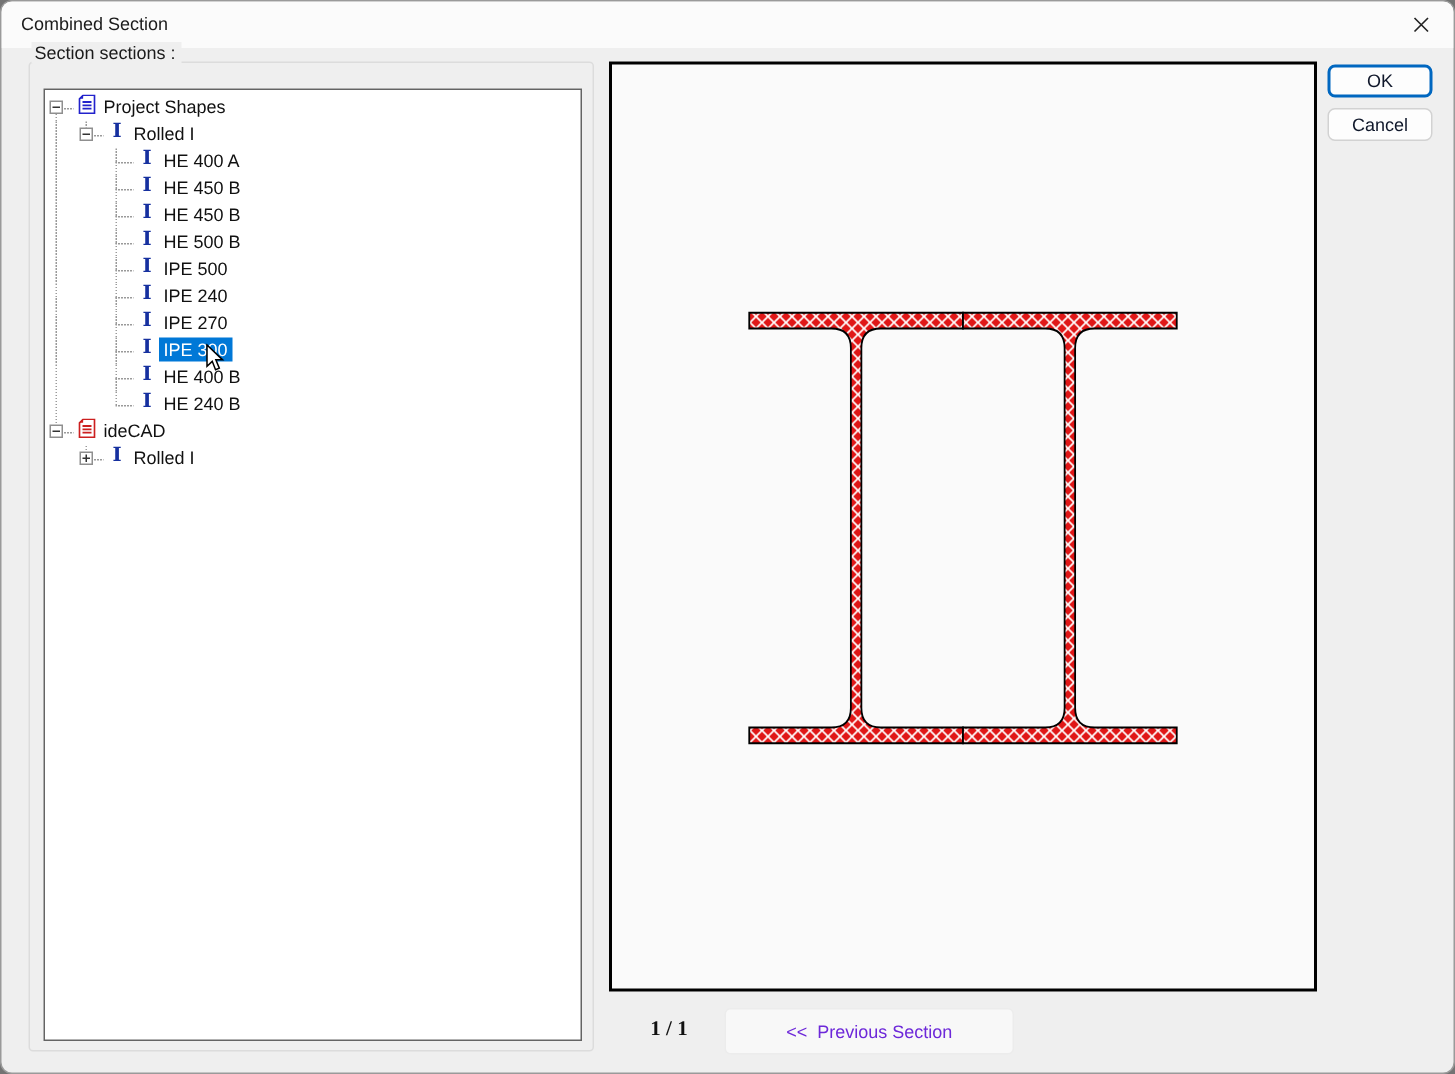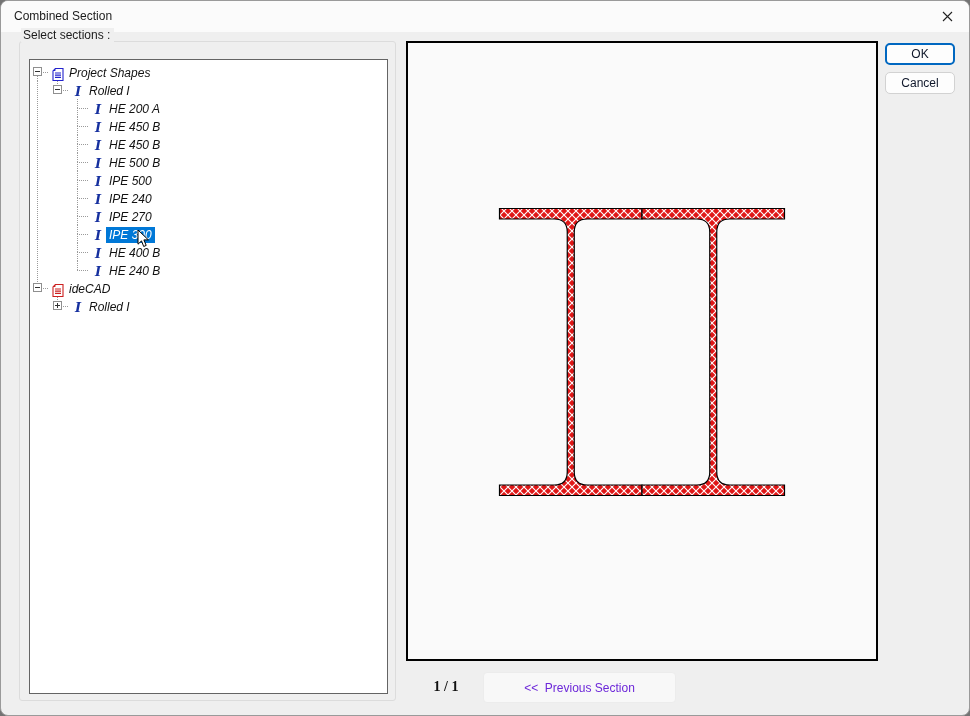--- a/index.html
+++ b/index.html
@@ -22,21 +22,21 @@
          display:flex;align-items:center;justify-content:center;}
   
   .groupbox{position:absolute;left:18px;top:40px;width:377px;height:660px;
             border:1px solid #dcdcdc;border-radius:3px;box-sizing:border-box;}
   .group-label{position:absolute;left:20px;top:27px;font-size:12px;color:#1b1b1b;
                background:#efefef;padding:0 4px 0 2px;}
   
   .tree{position:absolute;left:28px;top:58px;width:359px;height:635px;
         background:#ffffff;border:1px solid #646464;box-sizing:border-box;
         overflow:hidden;padding-top:3px;}
-  .tree-row{height:18px;display:flex;align-items:flex-end;font-size:12px;color:#111;font-style:italic;}
+  .tree-row{height:18px;display:flex;align-items:flex-start;font-size:12px;color:#111;}
   .slot{width:20px;height:18px;position:relative;flex:none;}
   .vl{position:absolute;left:7px;width:1px;
       background-image:repeating-linear-gradient(to bottom,#9a9a9a 0,#9a9a9a 1px,transparent 1px,transparent 2px);}
   .vl.full{top:0;bottom:0;}
   .vl.top{top:0;height:9px;}
   .vl.bot{top:9px;bottom:0;}
   .hl{position:absolute;left:7px;right:1px;top:9px;height:1px;
       background-image:repeating-linear-gradient(to right,#9a9a9a 0,#9a9a9a 1px,transparent 1px,transparent 2px);}
   .expander{position:absolute;left:3px;top:4px;width:9px;height:9px;background:#fff;
             border:1px solid #8f8f8f;box-sizing:border-box;}
@@ -75,21 +75,21 @@
   <div class="titlebar">
     <span class="title">Combined Section</span>
     <span class="close">
       <svg width="11" height="11" viewBox="0 0 11 11">
         <path d="M1,1 L10,10 M10,1 L1,10" stroke="#222" stroke-width="1.1" fill="none"></path>
       </svg>
     </span>
   </div>
 
   <div class="groupbox"></div>
-  <span class="group-label">Select sections :</span>
+  <span class="group-label">Section sections :</span>
 
   <div class="tree" id="tree">
       <div class="tree-row">
         <span class="slot">
           <span class="vl bot"></span>
           <span class="hl"></span>
           <span class="expander">
             <span class="h"></span>
           </span>
         </span>
@@ -120,21 +120,21 @@
         <span class="slot">
           <span class="vl full"></span>
         </span>
         <span class="slot"></span>
         <span class="slot">
           <span class="vl top"></span>
           <span class="vl bot"></span>
           <span class="hl"></span>
         </span>
         <span class="t-icon ibeam" style="color:#16309f">I</span>
-        <span class="t-label">HE 200 A</span>
+        <span class="t-label">HE 400 A</span>
       </div>
       <div class="tree-row">
         <span class="slot">
           <span class="vl full"></span>
         </span>
         <span class="slot"></span>
         <span class="slot">
           <span class="vl top"></span>
           <span class="vl bot"></span>
           <span class="hl"></span>

